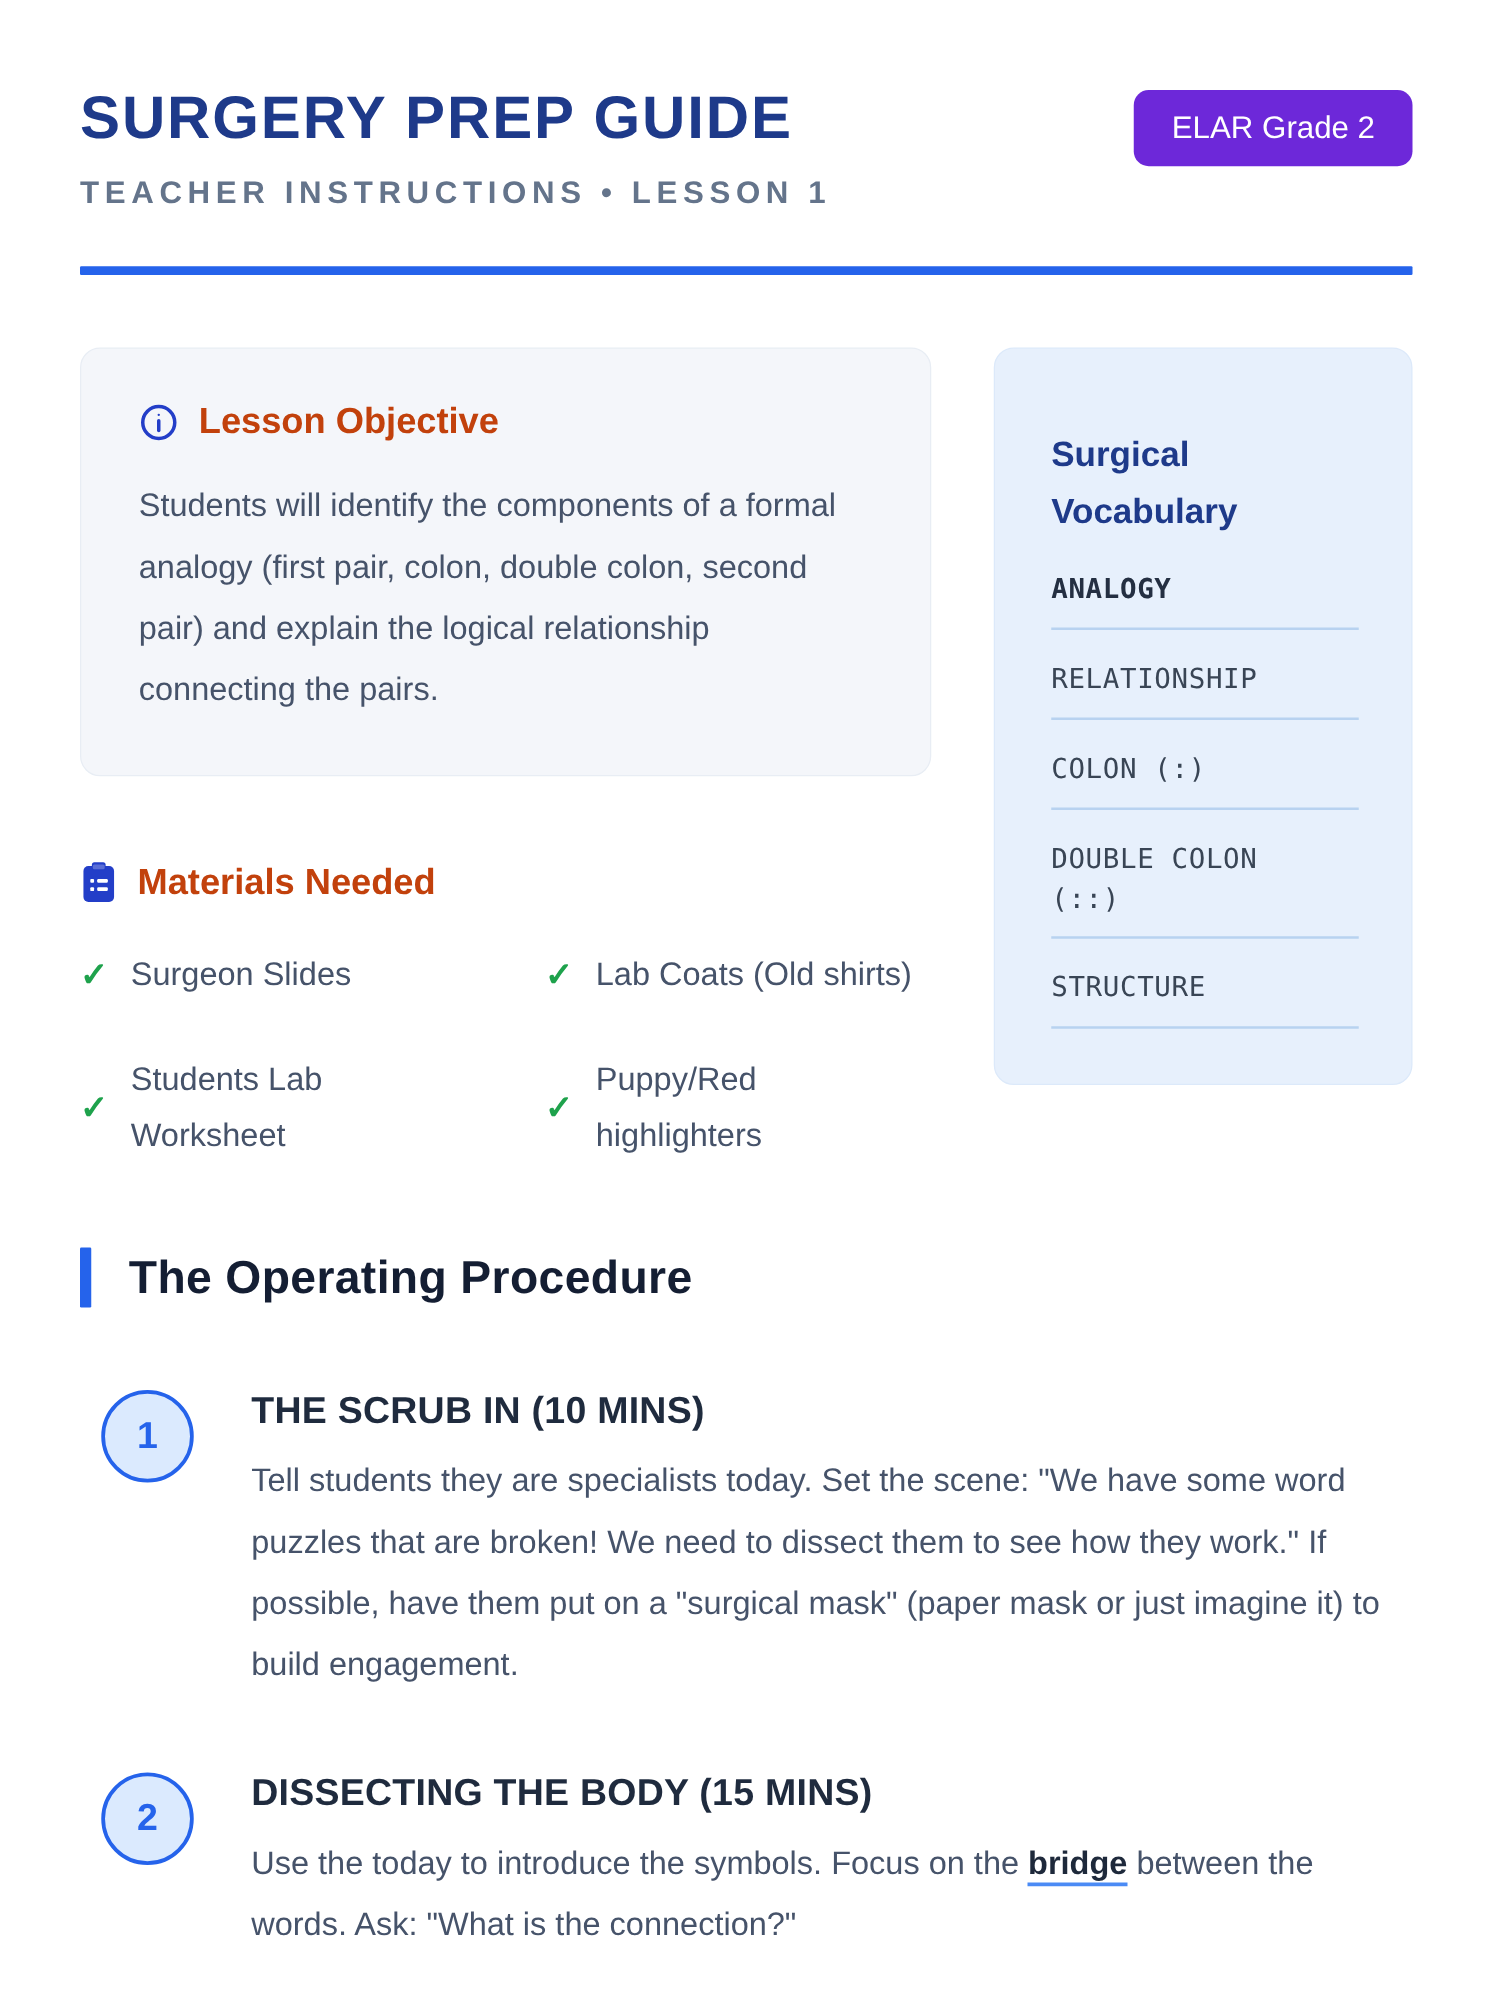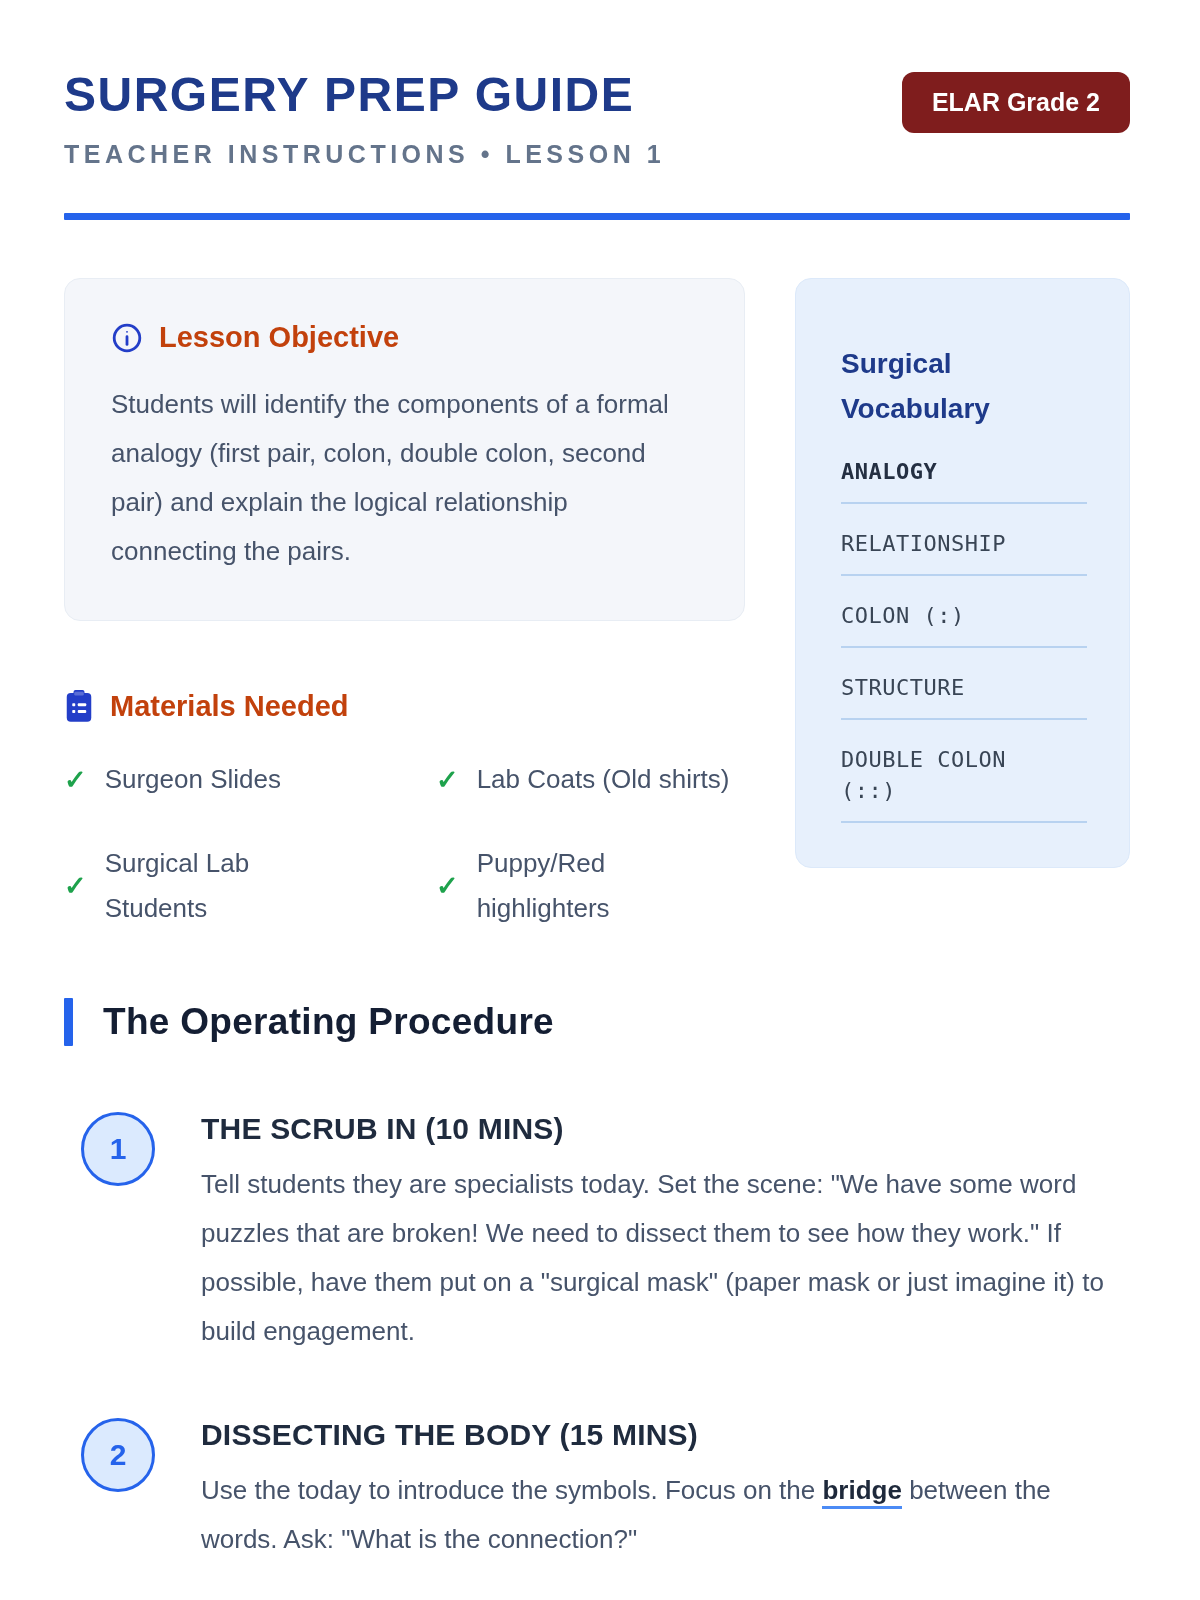--- a/index.html
+++ b/index.html
@@ -17,21 +17,21 @@
   .header { display: flex; justify-content: space-between; align-items: flex-start; }
   .title {
     font-size: 48px; font-weight: 700; letter-spacing: 1.5px;
     color: #1e3a8a; line-height: 1.05;
   }
   .subtitle {
     margin-top: 20px; font-size: 25px; font-weight: 700;
     letter-spacing: 4.5px; color: #64748b;
   }
   .badge {
-    background: #7f1d1d; color: #ffffff; font-size: 25px; font-weight: 700;
+    background: #6d28d9; color: #ffffff; font-size: 25px; font-weight: 400;
     padding: 16px 30px; border-radius: 12px; margin-top: 2px; white-space: nowrap;
   }
   .rule { margin-top: 44px; height: 7px; background: #2563eb; border-radius: 1px; }
 
   
   .columns { margin-top: 58px; display: flex; gap: 50px; }
   .col-left { flex: 1; min-width: 0; }
 
   .objective-card {
     background: #f4f6fa; border: 1px solid #e8edf4; border-radius: 16px;
@@ -151,21 +151,21 @@
           <div class="check-item">
             <span class="check-mark">✓</span>
             <span class="check-label">Surgeon Slides</span>
           </div>
           <div class="check-item">
             <span class="check-mark">✓</span>
             <span class="check-label">Lab Coats (Old shirts)</span>
           </div>
           <div class="check-item">
             <span class="check-mark">✓</span>
-            <span class="check-label narrow">Surgical Lab Students</span>
+            <span class="check-label narrow">Students Lab Worksheet</span>
           </div>
           <div class="check-item">
             <span class="check-mark">✓</span>
             <span class="check-label">Puppy/Red highlighters</span>
           </div>
         </div>
       </section>
 
     </div>
 
@@ -175,24 +175,24 @@
         <li>
             <span class="term">ANALOGY</span>
           </li>
         <li>
             <span class="term">RELATIONSHIP</span>
           </li>
         <li>
             <span class="term">COLON (:)</span>
           </li>
         <li>
+            <span class="term">DOUBLE COLON (::)</span>
+          </li>
+        <li>
             <span class="term">STRUCTURE</span>
-          </li>
-        <li>
-            <span class="term">DOUBLE COLON (::)</span>
           </li>
       </ul>
     </aside>
   </div>
 
   <section class="procedure">
     <h2 class="proc-heading">
       <span class="proc-bar"></span>
       <span class="proc-title">The Operating Procedure</span>
     </h2>

